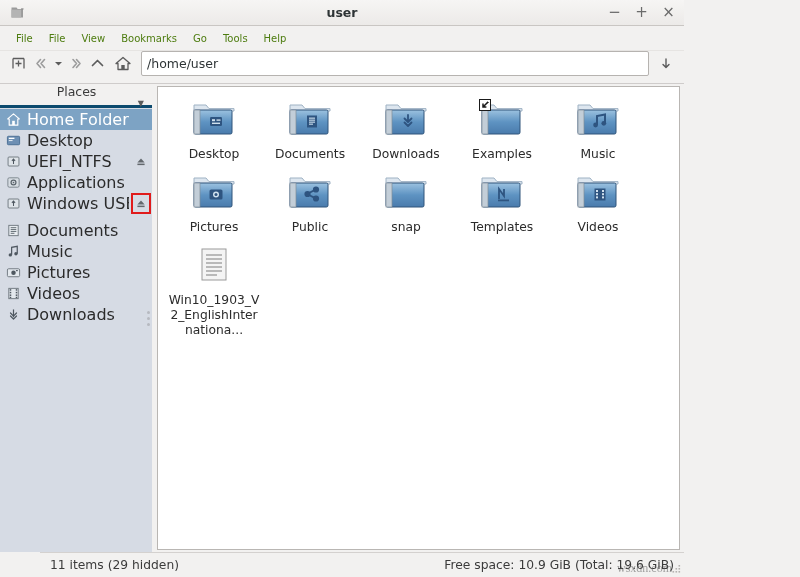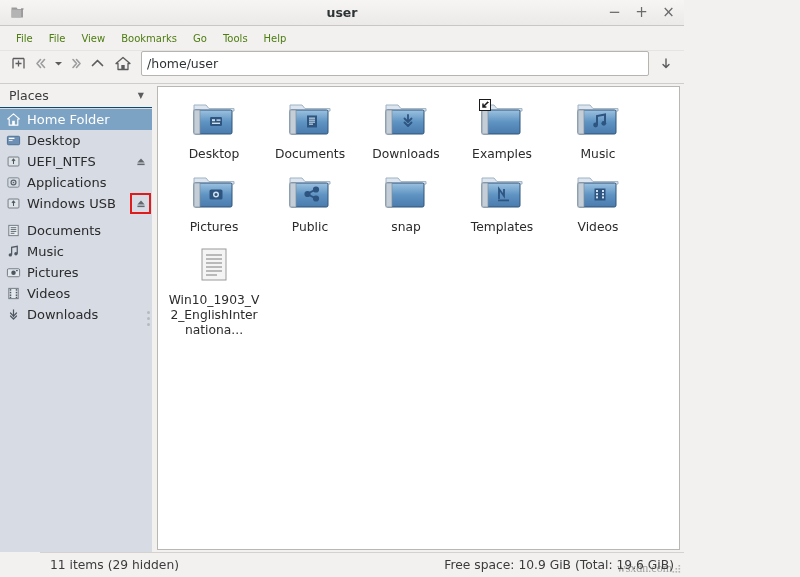--- a/index.html
+++ b/index.html
@@ -114,32 +114,33 @@
     background: #d6dbe4;
     display: flex; flex-direction: column;
     position: relative;
     border-right: 0;
   }
   .places-header {
     height: 24px; min-height: 24px;
     background: #f2f1f0;
     display: flex; align-items: center;
     padding: 0 8px 0 9px;
-    border-bottom: 1px solid #0c4a6e;
+    border-bottom: 3px solid #0c4a6e;
     font-size: 12.5px;
     color: #3b3b3b;
+    flex-direction: column;
   }
   .places-header .caret { margin-left: auto; font-size: 8px; color: #5c5c5c; }
   .places-list { flex: 1; overflow: hidden; padding-top: 1px; }
   .place {
     height: 21px;
     display: flex; align-items: center;
     padding-left: 5px; padding-right: 4px;
     gap: 5px;
-    font-size: 13px;
+    font-size: 16px;
     color: #2b2b2b;
     cursor: pointer;
     position: relative;
   }
   .place.selected {
     background: #7da3c4;
     color: #ffffff;
   }
   .place .ic { width: 17px; height: 17px; display:flex; align-items:center; justify-content:center; flex:0 0 17px; }
   .place .lbl { white-space: nowrap; overflow: hidden; }

